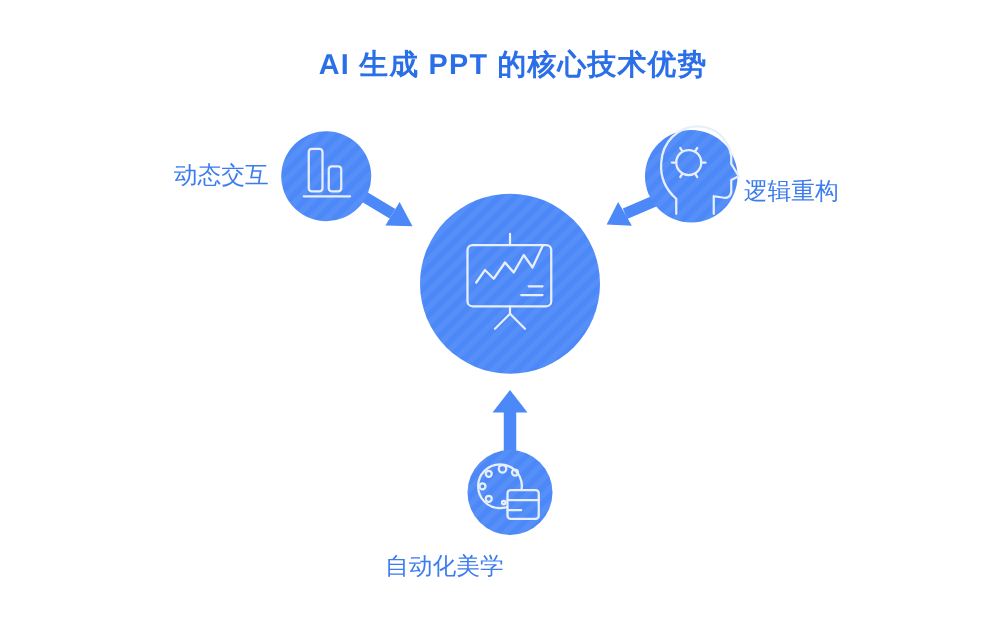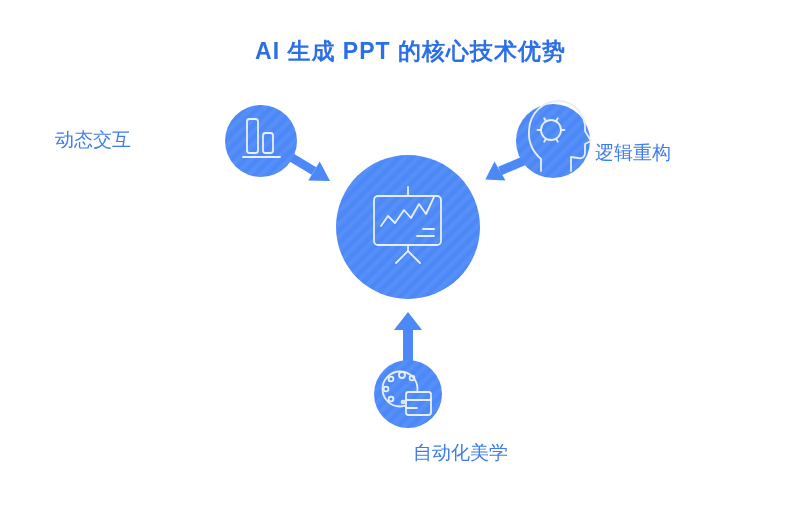--- a/index.html
+++ b/index.html
@@ -30,23 +30,23 @@
     font-weight: bold;
     letter-spacing: 1px;
     color: var(--title_color, #2b6fe8);
   }
   .label {
     position: absolute;
     font-size: 19px;
     color: var(--label_color, #3d7cee);
     white-space: nowrap;
   }
-  .label-left   { left: 55px;  top: 127px; width: 160px; }
+  .label-left   { left: 55px;  top: 127px; width: 160px; text-align: right; }
   .label-right  { left: 595px; top: 140px; }
-  .label-bottom { left: 308px; top: 440px; width: 200px; text-align: right; }
+  .label-bottom { left: 308px; top: 440px; width: 200px; text-align: left; }
 
   
   .p-base   { fill: var(--circle_base, #4c88f7); }
   .p-stripe { fill: var(--circle_stripe, #568ff8); }
   .arrow-line {
     stroke: var(--circle_base, #4c88f7);
     stroke-linecap: butt;
   }
   .arrow-head { fill: var(--circle_base, #4c88f7); }
   .icon {

